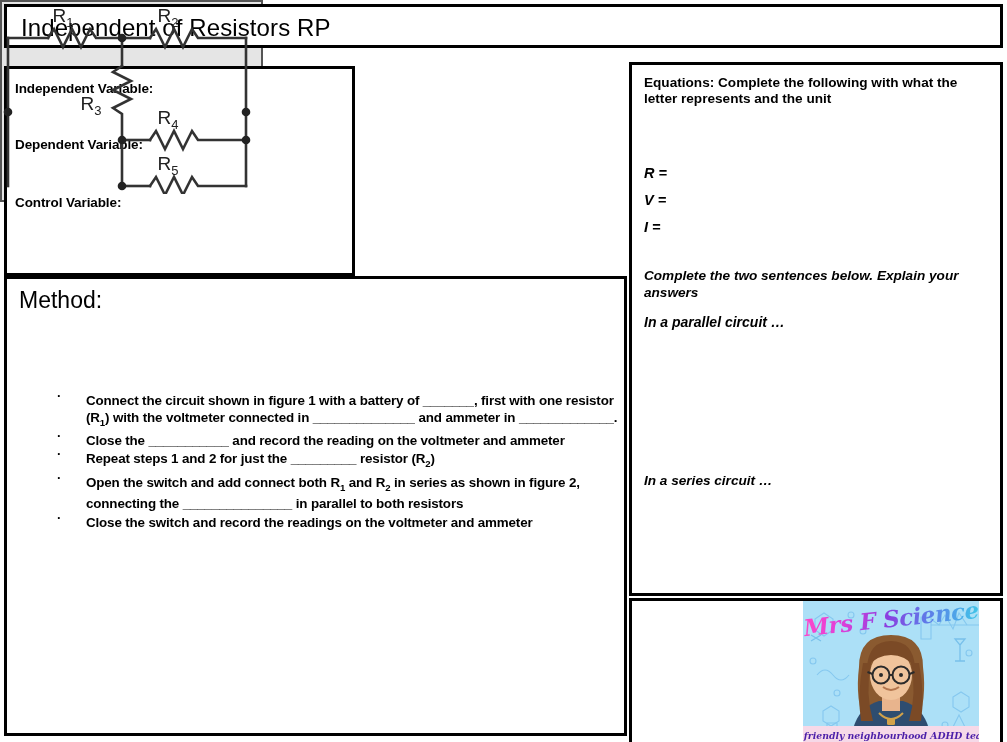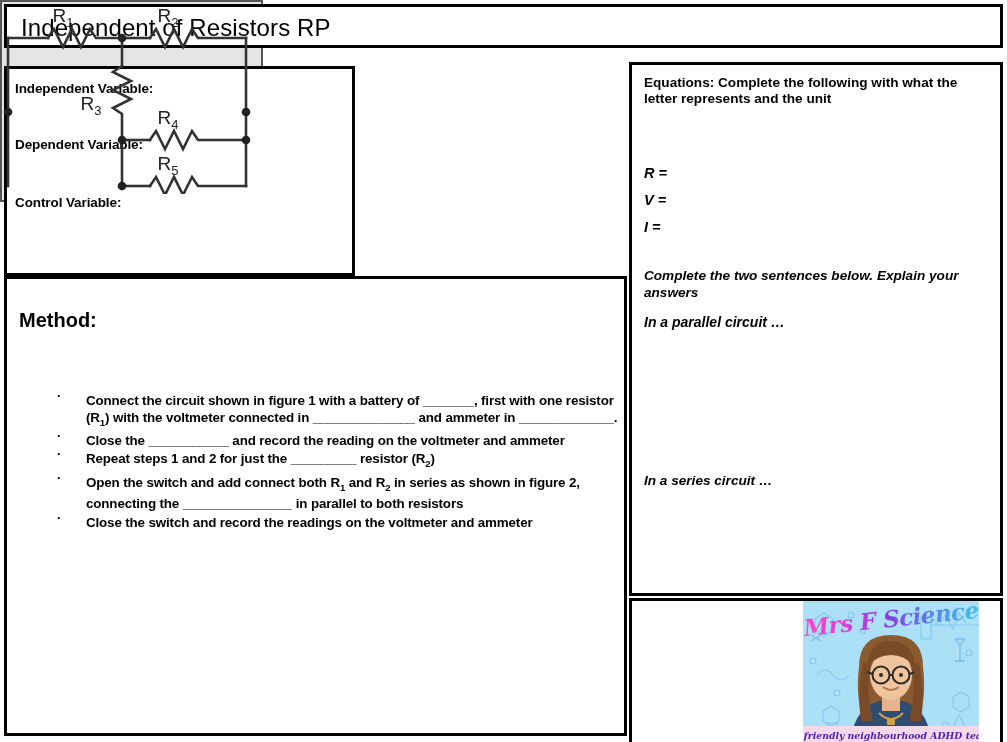--- a/index.html
+++ b/index.html
@@ -23,21 +23,21 @@
   #var-iv{top:12px;}
   #var-dv{top:68px;}
   #var-cv{top:126px;}
 
   
   #circuit-box{left:353px;top:78px;width:259px;height:198px;border:2px solid #555;background:#e5e5e5;overflow:hidden;}
   #circuit-svg{position:absolute;left:0;top:0;}
 
   
   #method-box{left:4px;top:276px;width:623px;height:460px;}
-  #method-title{position:absolute;left:12px;top:8px;font-size:20px;font-weight:bold;margin-top:22px;}
+  #method-title{position:absolute;left:12px;top:8px;font-size:23px;font-weight:normal;}
   #method-list{position:absolute;left:30px;top:98px;width:586px;margin:16px;padding:0;list-style:none;}
   #method-list li{
     position:relative;padding-left:33px;font-size:13.4px;font-weight:bold;
     line-height:16.6px;margin-bottom:2px;letter-spacing:-.15px;
   }
   #method-list li::before{
     content:"\00B7";position:absolute;left:4px;top:-5px;font-size:13px;font-weight:bold;
   }
   sub{font-size:.72em;}
 

